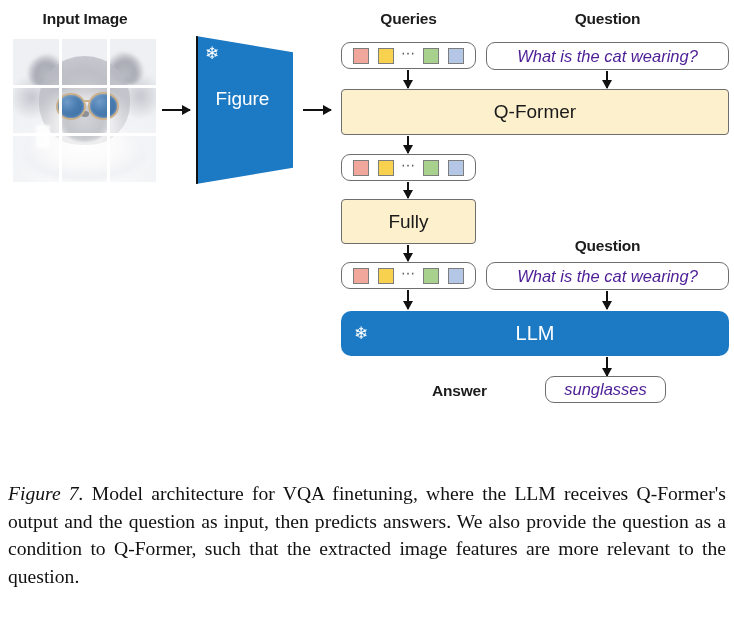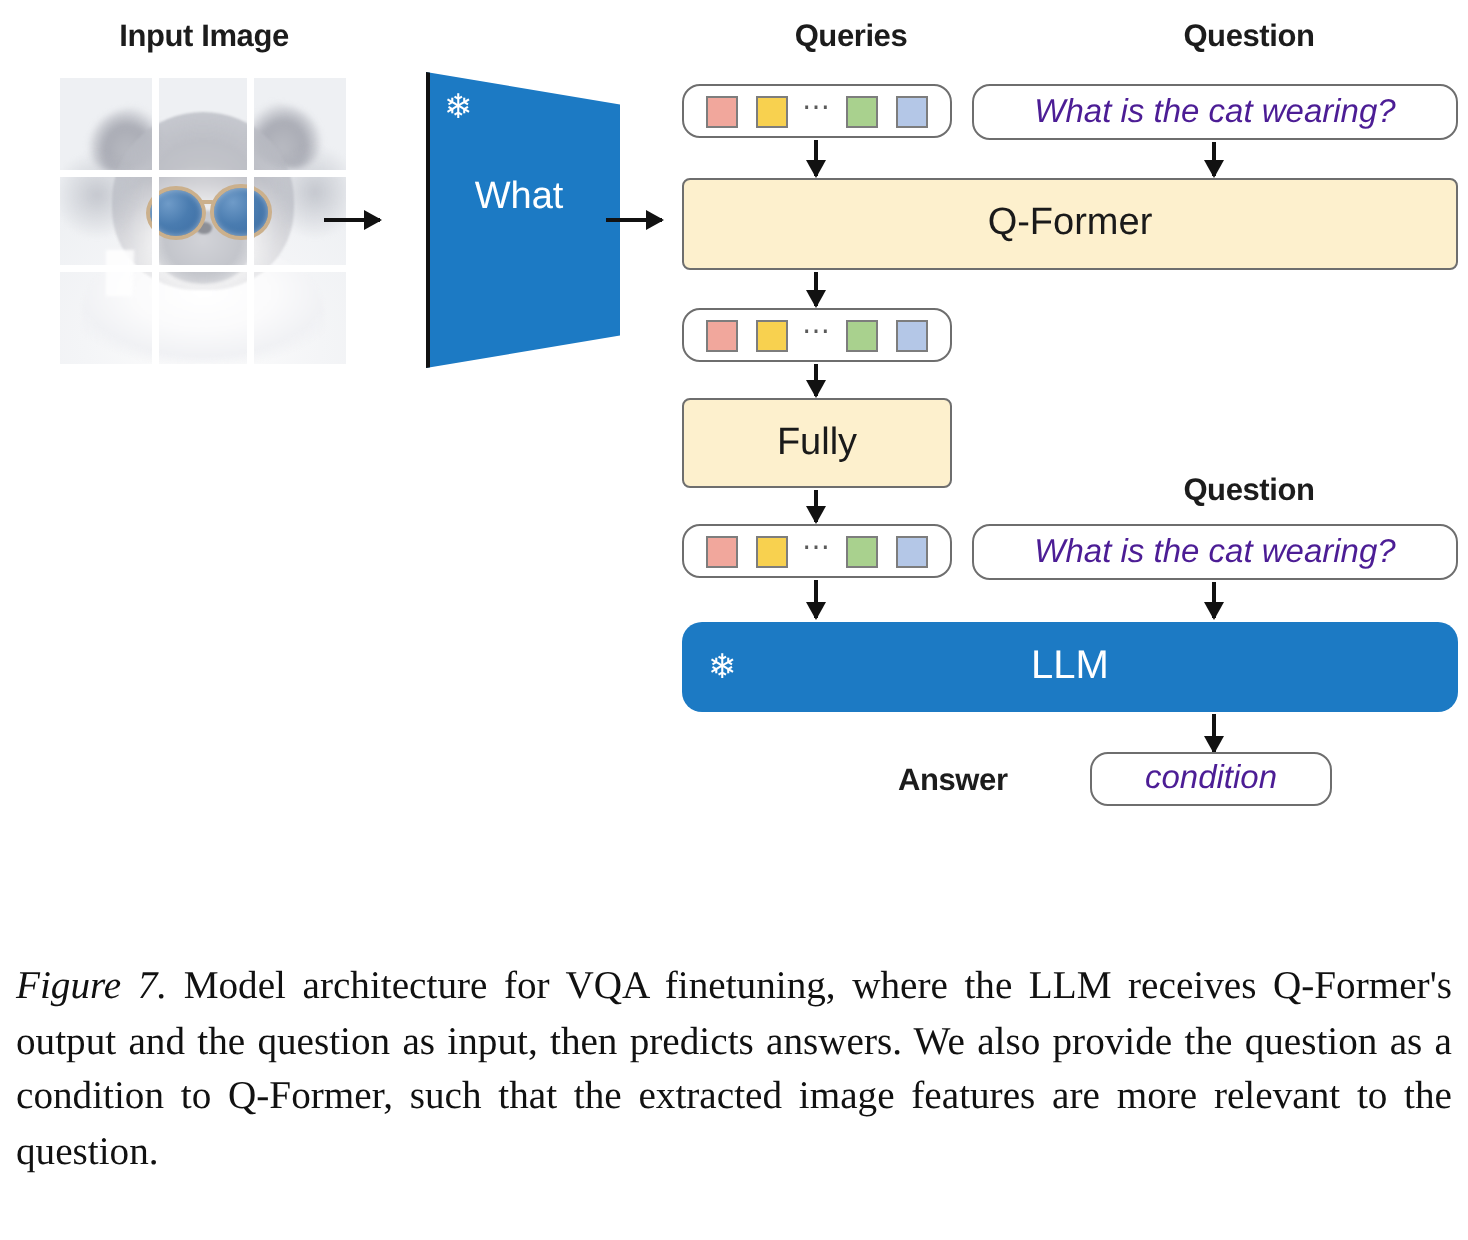--- a/index.html
+++ b/index.html
@@ -10,21 +10,21 @@
   body {
     width: 734px;
     height: 620px;
     position: relative;
     font-family: "Liberation Sans", sans-serif;
     color: #1a1a1a;
     overflow: hidden;
   }
 
   
-  .abs { position: absolute; margin-left: 17px; }
+  .abs { position: absolute; }
   .bold-label {
     font-weight: bold;
     font-size: 15.5px;
     color: #1c1c1c;
     text-align: center;
     letter-spacing: -0.2px;
     white-space: nowrap;
   }
 
   
@@ -289,21 +289,21 @@
   <div class="lens right"></div>
   <div class="grid-overlay"></div>
 </div>
 
 <div class="h-arrow" style="left:162px; top:109px; width:28px;"></div>
 
 <div class="abs" id="image-encoder">
   <div class="trap"></div>
   <div class="snowflake" id="encoder-snowflake">❄</div>
   <div class="enc-text">
-    <div>What</div>
+    <div>Figure</div>
   </div>
 </div>
 
 <div class="h-arrow" style="left:303px; top:109px; width:28px;"></div>
 
 <div class="abs bold-label" style="left:341px; top:10px; width:135px;">Queries</div>
 
 <div class="token-box" style="left:341px; top:42px; width:135px; height:27px;">
   <div class="tok" style="background:#f1a79c;"></div>
   <div class="tok" style="background:#f8d14f;"></div>
@@ -356,15 +356,15 @@
 
 <div class="llm-box" style="left:341px; top:311px; width:388px; height:45px;">
   <div class="snowflake" style="left:13px; top:14px; font-size:17px;">❄</div>
   <span>LLM</span>
 </div>
 
 <div class="v-arrow" style="left:606px; top:357px; height:19px;"></div>
 
 <div class="abs bold-label" style="left:432px; top:382px; width:90px; text-align:left;">Answer</div>
 
-<div class="text-box" style="left:545px; top:376px; width:121px; height:27px;">condition</div>
+<div class="text-box" style="left:545px; top:376px; width:121px; height:27px;">sunglasses</div>
 
 <div id="caption"><span class="fignum">Figure 7.</span><span> Model architecture for VQA finetuning, where the LLM receives Q-Former's output and the question as input, then predicts answers. We also provide the question as a condition to Q-Former, such that the extracted image features are more relevant to the question.</span></div>
 
 </body></html>

